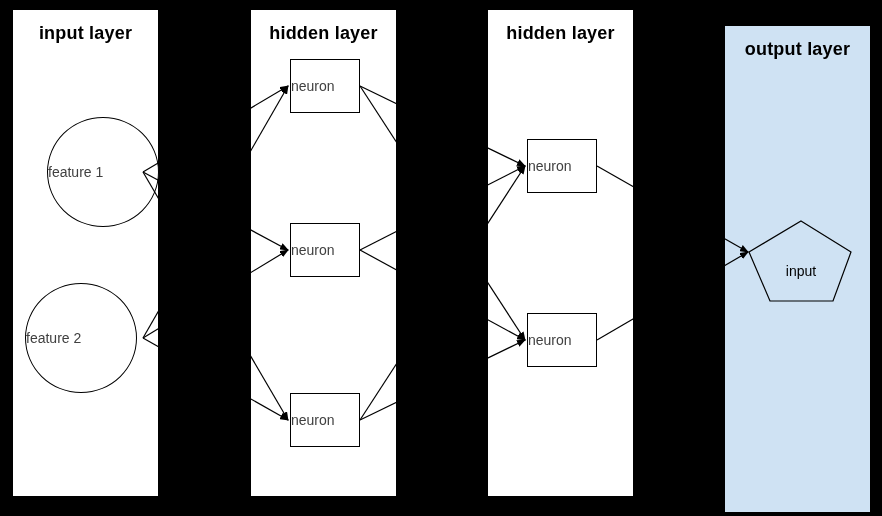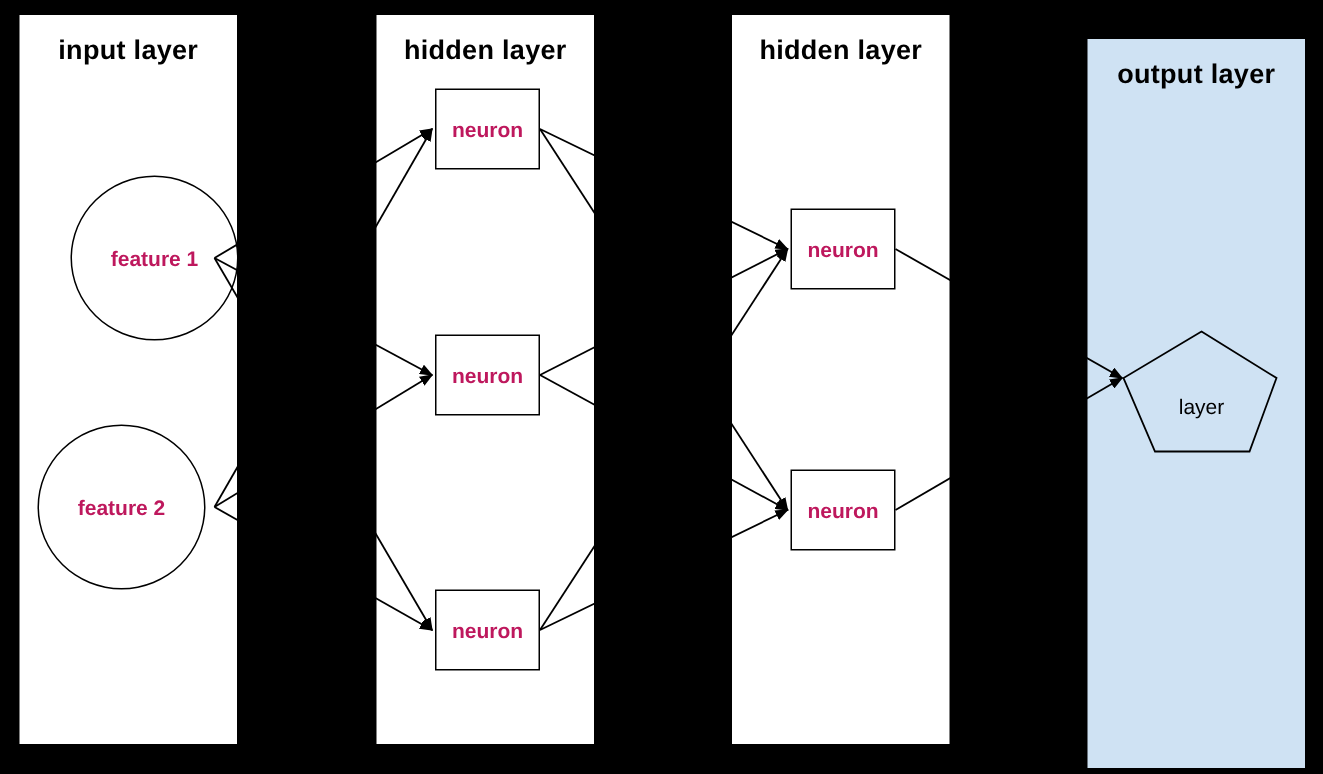--- a/index.html
+++ b/index.html
@@ -32,26 +32,24 @@
     text-align: center;
     font-size: 18px;
     font-weight: bold;
     color: #000000;
     letter-spacing: 0.2px;
   }
   .node {
     position: absolute;
     display: flex;
     align-items: center;
-    justify-content: center;
     font-size: 14px;
-    color: #be185d;
+    color: #404040;
     box-sizing: border-box;
     z-index: 2;
-    font-weight: bold;
   }
   .circle-node {
     width: 112px;
     height: 110px;
     border: 1px solid #000000;
     border-radius: 50%;
     background: #ffffff;
   }
   .rect-node {
     width: 70px;
@@ -122,21 +120,21 @@
     <span>neuron</span>
   </div>
 
   <div id="h2n1" class="node rect-node">
     <span>neuron</span>
   </div>
   <div id="h2n2" class="node rect-node">
     <span>neuron</span>
   </div>
 
-  <div class="pentagon-label">layer</div>
+  <div class="pentagon-label">input</div>
 
   <svg class="overlay" viewBox="0 0 882 516">
     <defs>
       <marker id="arrow" markerUnits="userSpaceOnUse" markerWidth="9" markerHeight="7" refX="8" refY="3.5" orient="auto">
         <path d="M0,0 L9,3.5 L0,7 Z" fill="#000000"></path>
       </marker>
     </defs>
 
     <polygon class="pent" points="801,221 851,252 833,301 770,301 749,252"></polygon>
 

